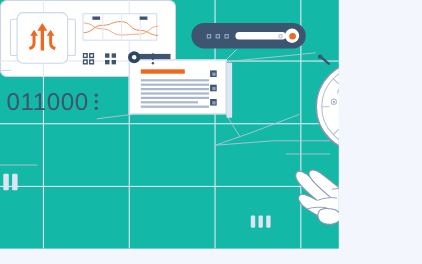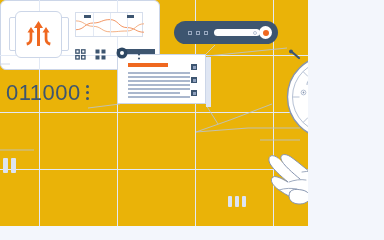--- a/index.html
+++ b/index.html
@@ -2,21 +2,21 @@
 <html><head>
 <meta charset="utf-8">
 <style>
   html,body{margin:0;padding:0;}
   body{
     width:384px;height:226px;
     background:#f3f6fc;
     font-family:"Liberation Sans", sans-serif;
     overflow:hidden;
   }
-  #stage{position:relative;width:308px;height:226px;overflow:hidden;background:#eab308;}
+  #stage{position:relative;width:308px;height:226px;overflow:hidden;background:#14b8a6;}
 
   
   .grid-v,.grid-h{position:absolute;background:#e2e9f5;}
   .grid-v{width:1px;top:0;height:226px;}
   .grid-h{height:1px;left:0;width:384px;}
 
   
   .bars{position:absolute;display:flex;gap:3px;align-items:flex-end;}
   .bars i{display:block;background:#dde4f2;border-radius:1px;}
 

